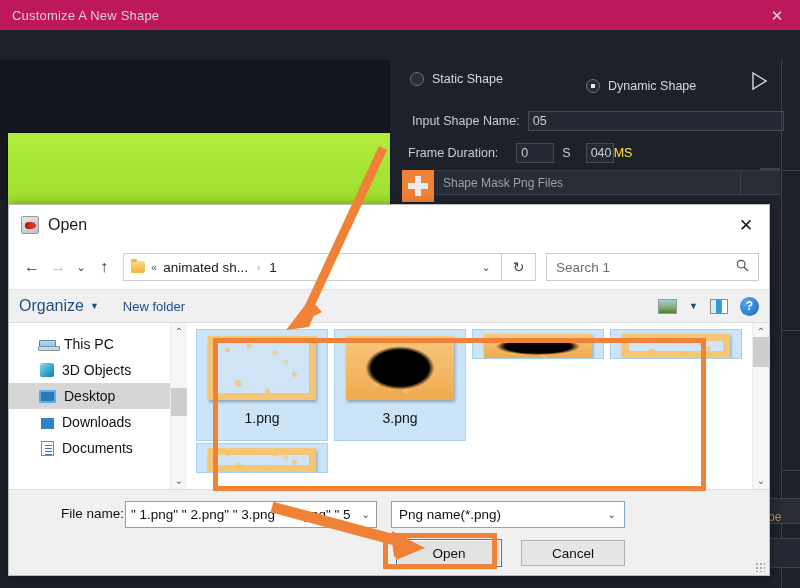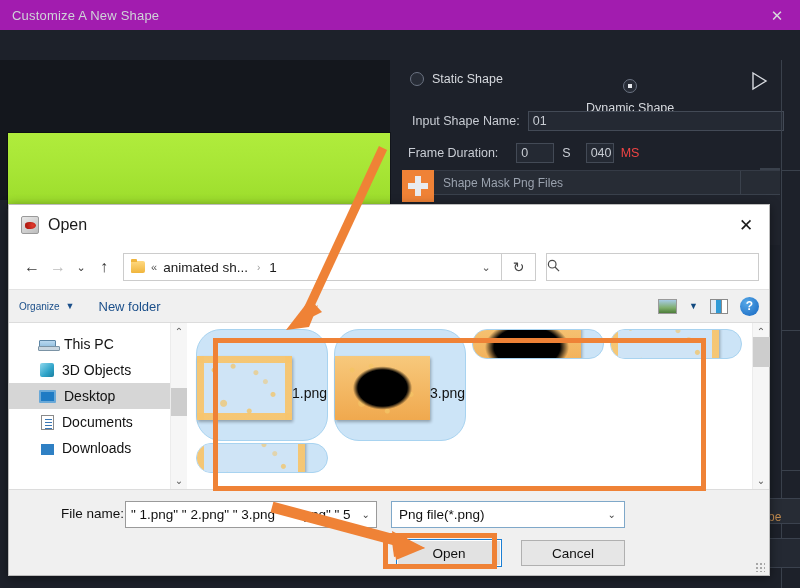--- a/index.html
+++ b/index.html
@@ -13,21 +13,21 @@
 
   #root { position: relative; width: 800px; height: 588px; }
 
   
   .app-window {
     position: absolute; left: 0; top: 0; width: 800px; height: 588px;
     background: #1d212a;
   }
   .app-titlebar {
     position: absolute; left: 0; top: 0; width: 800px; height: 30px;
-    background: #a21caf;
+    background: #be185d;
     display: flex; align-items: center;
   }
   .app-title {
     color: #cfd3d8; font-size: 13px; margin-left: 12px;
     letter-spacing: .2px; white-space: nowrap;
   }
   .app-close {
     position: absolute; right: 0; top: 0; width: 46px; height: 30px;
     display: flex; align-items: center; justify-content: center;
     color: #d8dadd; font-size: 15px; line-height: 1;
@@ -45,21 +45,21 @@
   .green-strip {
     position: absolute; left: 8px; top: 103px; width: 382px; height: 75px;
     background: linear-gradient(180deg, #b0ec3c 0%, #a8e636 45%, #9bdc2b 100%);
     box-shadow: 0 0 0 1px rgba(0,0,0,.35);
   }
 
   
   .radio-row { position: absolute; left: 406px; top: 42px; width: 380px; height: 26px; }
   .radio-item { position: absolute; display: flex; align-items: center; gap: 8px; }
   .radio-item.static { left: 4px; top: 0; }
-  .radio-item.dynamic { left: 180px; top: 7px; flex-direction: column; }
+  .radio-item.dynamic { left: 180px; top: 7px; }
   .radio-dot {
     width: 14px; height: 14px; border-radius: 50%;
     border: 1px solid #6b7382; background: #272c36; position: relative;
   }
   .radio-dot.on::after {
     content: ""; position: absolute; left: 4px; top: 4px;
     width: 4px; height: 4px; background: #e6e8ec;
   }
   .radio-label { color: #d6d9de; font-size: 12.5px; }
   .play-wrap { position:absolute; left: 342px; top: -2px; }
@@ -70,21 +70,21 @@
   .inp {
     background: #242933; border: 1px solid #434a56; color: #c8ccd3;
     font-size: 12.5px; height: 20px; line-height: 18px; padding: 0 4px;
     font-family: "Liberation Sans", sans-serif;
   }
   .inp-name { width: 256px; margin-left: 8px; }
   .row-frame { position: absolute; left: 408px; top: 113px; display: flex; align-items: center; }
   .inp-sec { width: 38px; margin-left: 18px; }
   .lbl-s { color: #c9cdd4; font-size: 12.5px; margin-left: 8px; }
   .inp-ms { width: 28px; margin-left: 15px; }
-  .lbl-ms { color: #ef4444; font-size: 12.5px; margin-left: 7px; }
+  .lbl-ms { color: #fde047; font-size: 12.5px; }
 
   
   .mask-table {
     position: absolute; left: 434px; top: 140px; width: 346px; height: 75px;
     border-top: 1px solid #353b46;
   }
   .mask-head {
     height: 24px; background: #272c35; border-bottom: 1px solid #3a414c;
     display: flex; align-items: center;
   }
@@ -210,21 +210,21 @@
     display: flex; align-items: center; margin-left: 10px; flex: 0 0 auto;
   }
   .search-ph { font-size: 13.5px; color: #6d6d6d; margin-left: 9px; flex: 1; }
   .search-ico { margin-right: 9px; color: #555; font-size: 13px; }
 
   .dlg-toolbar {
     height: 34px; background: #f0f0f0; border-top: 1px solid #e3e3e3;
     border-bottom: 1px solid #dcdcdc;
     display: flex; align-items: center; padding: 0 10px; flex: 0 0 auto;
   }
-  .tb-link { font-size: 10px; color: #1b4f8a; margin-right: 6px; }
+  .tb-link { font-size: 16px; color: #1b4f8a; margin-right: 6px; }
   .tb-caret { font-size: 9px; color: #1b4f8a; margin-right: 24px; }
   .tb-new { font-size: 13px; color: #1b4f8a; }
   .tb-right { margin-left: auto; display: flex; align-items: center; gap: 12px; }
   .ico-view {
     width: 19px; height: 15px; border: 1px solid #9a9a9a;
     background: linear-gradient(180deg,#a7cbe6 0%, #7fae6d 60%, #4d7d3a 100%);
   }
   .ico-caret { font-size: 9px; color: #11497f; }
   .ico-pane {
     width: 18px; height: 15px; border: 1px solid #8a8a8a; display: flex;
@@ -279,23 +279,22 @@
   .files {
     flex: 1; background: #ffffff; position: relative; min-width: 0;
     display: flex;
   }
   .files-inner {
     flex: 1; position: relative; overflow: hidden; padding: 6px 0 0 6px;
     display: flex; flex-wrap: wrap; align-content: flex-start;
   }
   .thumb {
     width: 132px; height: 112px; margin: 0 3px 2px 3px;
-    display: flex; flex-direction: row; align-items: center;
+    display: flex; flex-direction: column; align-items: center;
     padding-top: 6px;
-    border-radius: 25px;
   }
   .thumb.sel { background: #cce4f7; border: 1px solid #a8d3f0; }
   .thumb-img {
     width: 108px; height: 64px; box-shadow: 1px 2px 3px rgba(0,0,0,.3);
     position: relative; overflow: hidden;
     background: #cfe4f6;
   }
   .tb-frame {
     position:absolute; inset:0;
     background:
@@ -412,21 +411,21 @@
         </div>
         <div class="play-wrap">
           <svg width="22" height="22" viewBox="0 0 22 22" aria-hidden="true">
             <path d="M5 3 L18 11 L5 19 Z" fill="none" stroke="#d8dbe0" stroke-width="1.4"></path>
           </svg>
         </div>
       </div>
 
       <div class="row-name">
         <span class="frm-label">Input Shape Name:</span>
-        <span class="inp inp-name">01</span>
+        <span class="inp inp-name">05</span>
       </div>
 
       <div class="row-frame">
         <span class="frm-label">Frame Duration:</span>
         <span class="inp inp-sec">0</span>
         <span class="lbl-s">S</span>
         <span class="inp inp-ms">040</span>
         <span class="lbl-ms">MS</span>
       </div>
 
@@ -479,20 +478,21 @@
         <span class="crumb-folder"></span>
         <span class="crumb-sep">«</span>
         <span class="crumb-a">animated sh...</span>
         <span class="crumb-chev">›</span>
         <span class="crumb-b">1</span>
         <span class="crumb-down">⌄</span>
       </div>
       <span class="refresh-btn">↻</span>
 
       <div class="search-box">
+        <span class="search-ph">Search 1</span>
         <span class="search-ico">
           <svg width="13" height="13" viewBox="0 0 14 14" aria-hidden="true">
             <circle cx="5.6" cy="5.6" r="4.1" fill="none" stroke="#4a4a4a" stroke-width="1.3"></circle>
             <line x1="8.6" y1="8.6" x2="13" y2="13" stroke="#4a4a4a" stroke-width="1.3"></line>
           </svg>
         </span>
       </div>
     </div>
 
     <div class="dlg-toolbar">
@@ -520,26 +520,26 @@
         </div>
         <div class="tree-item">
           <span class="tree-ico ti-3d"></span>
           <span>3D Objects</span>
         </div>
         <div class="tree-item sel">
           <span class="tree-ico ti-desk"></span>
           <span>Desktop</span>
         </div>
         <div class="tree-item">
+          <span class="tree-ico ti-dl"></span>
+          <span>Downloads</span>
+        </div>
+        <div class="tree-item">
           <span class="tree-ico ti-doc"></span>
           <span>Documents</span>
-        </div>
-        <div class="tree-item">
-          <span class="tree-ico ti-dl"></span>
-          <span>Downloads</span>
         </div>
 
         <div class="tree-scroll">
           <span class="ts-up">⌃</span>
           <span class="ts-track">
             <span class="ts-thumb"></span>
           </span>
           <span class="ts-dn">⌄</span>
         </div>
       </div>
@@ -593,21 +593,21 @@
       </div>
     </div>
 
     <div class="dlg-bottom">
       <span class="fn-label">File name:</span>
       <span class="fn-input">
         <span class="fn-value">" 1.png" " 2.png" " 3.png" " 4.png" " 5</span>
         <span class="fn-caret">⌄</span>
       </span>
       <span class="ft-input">
-        <span class="ft-value">Png file(*.png)</span>
+        <span class="ft-value">Png name(*.png)</span>
         <span class="ft-caret">⌄</span>
       </span>
       <span class="btn btn-open">Open</span>
       <span class="btn-open-focus"></span>
       <span class="btn btn-cancel">Cancel</span>
       <span class="grip"></span>
     </div>
   </div>
 
   <div class="hl-box hl-thumbs"></div>

